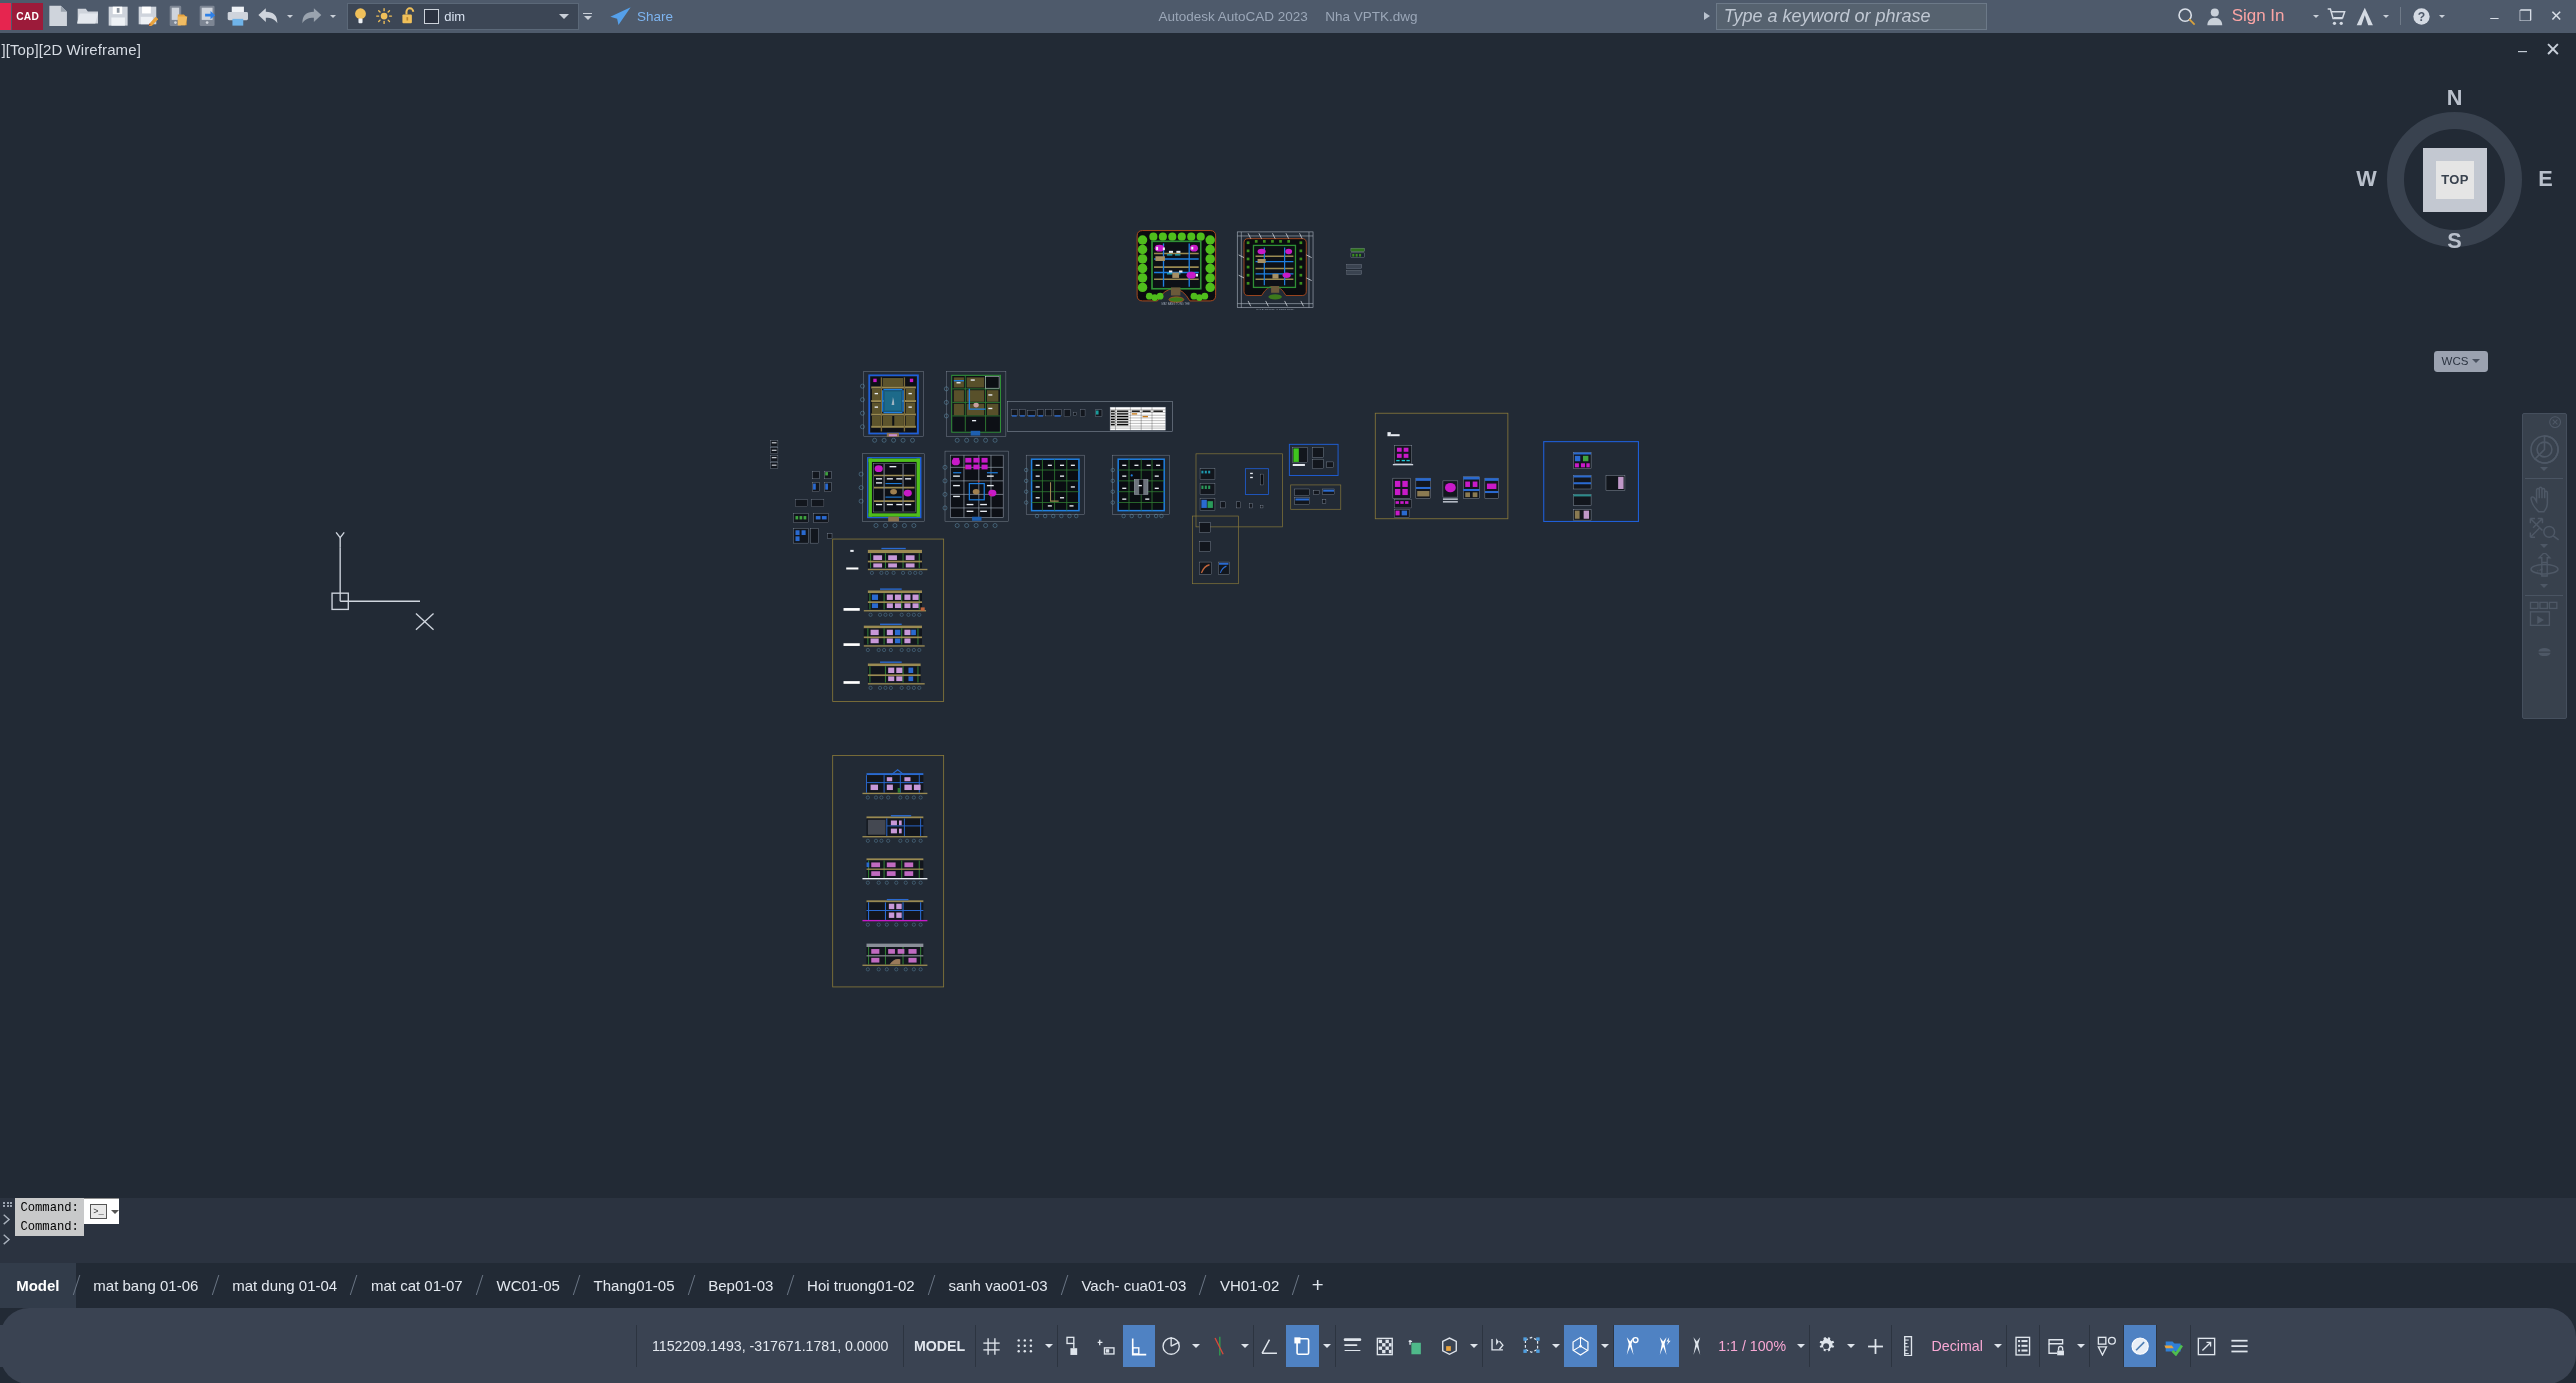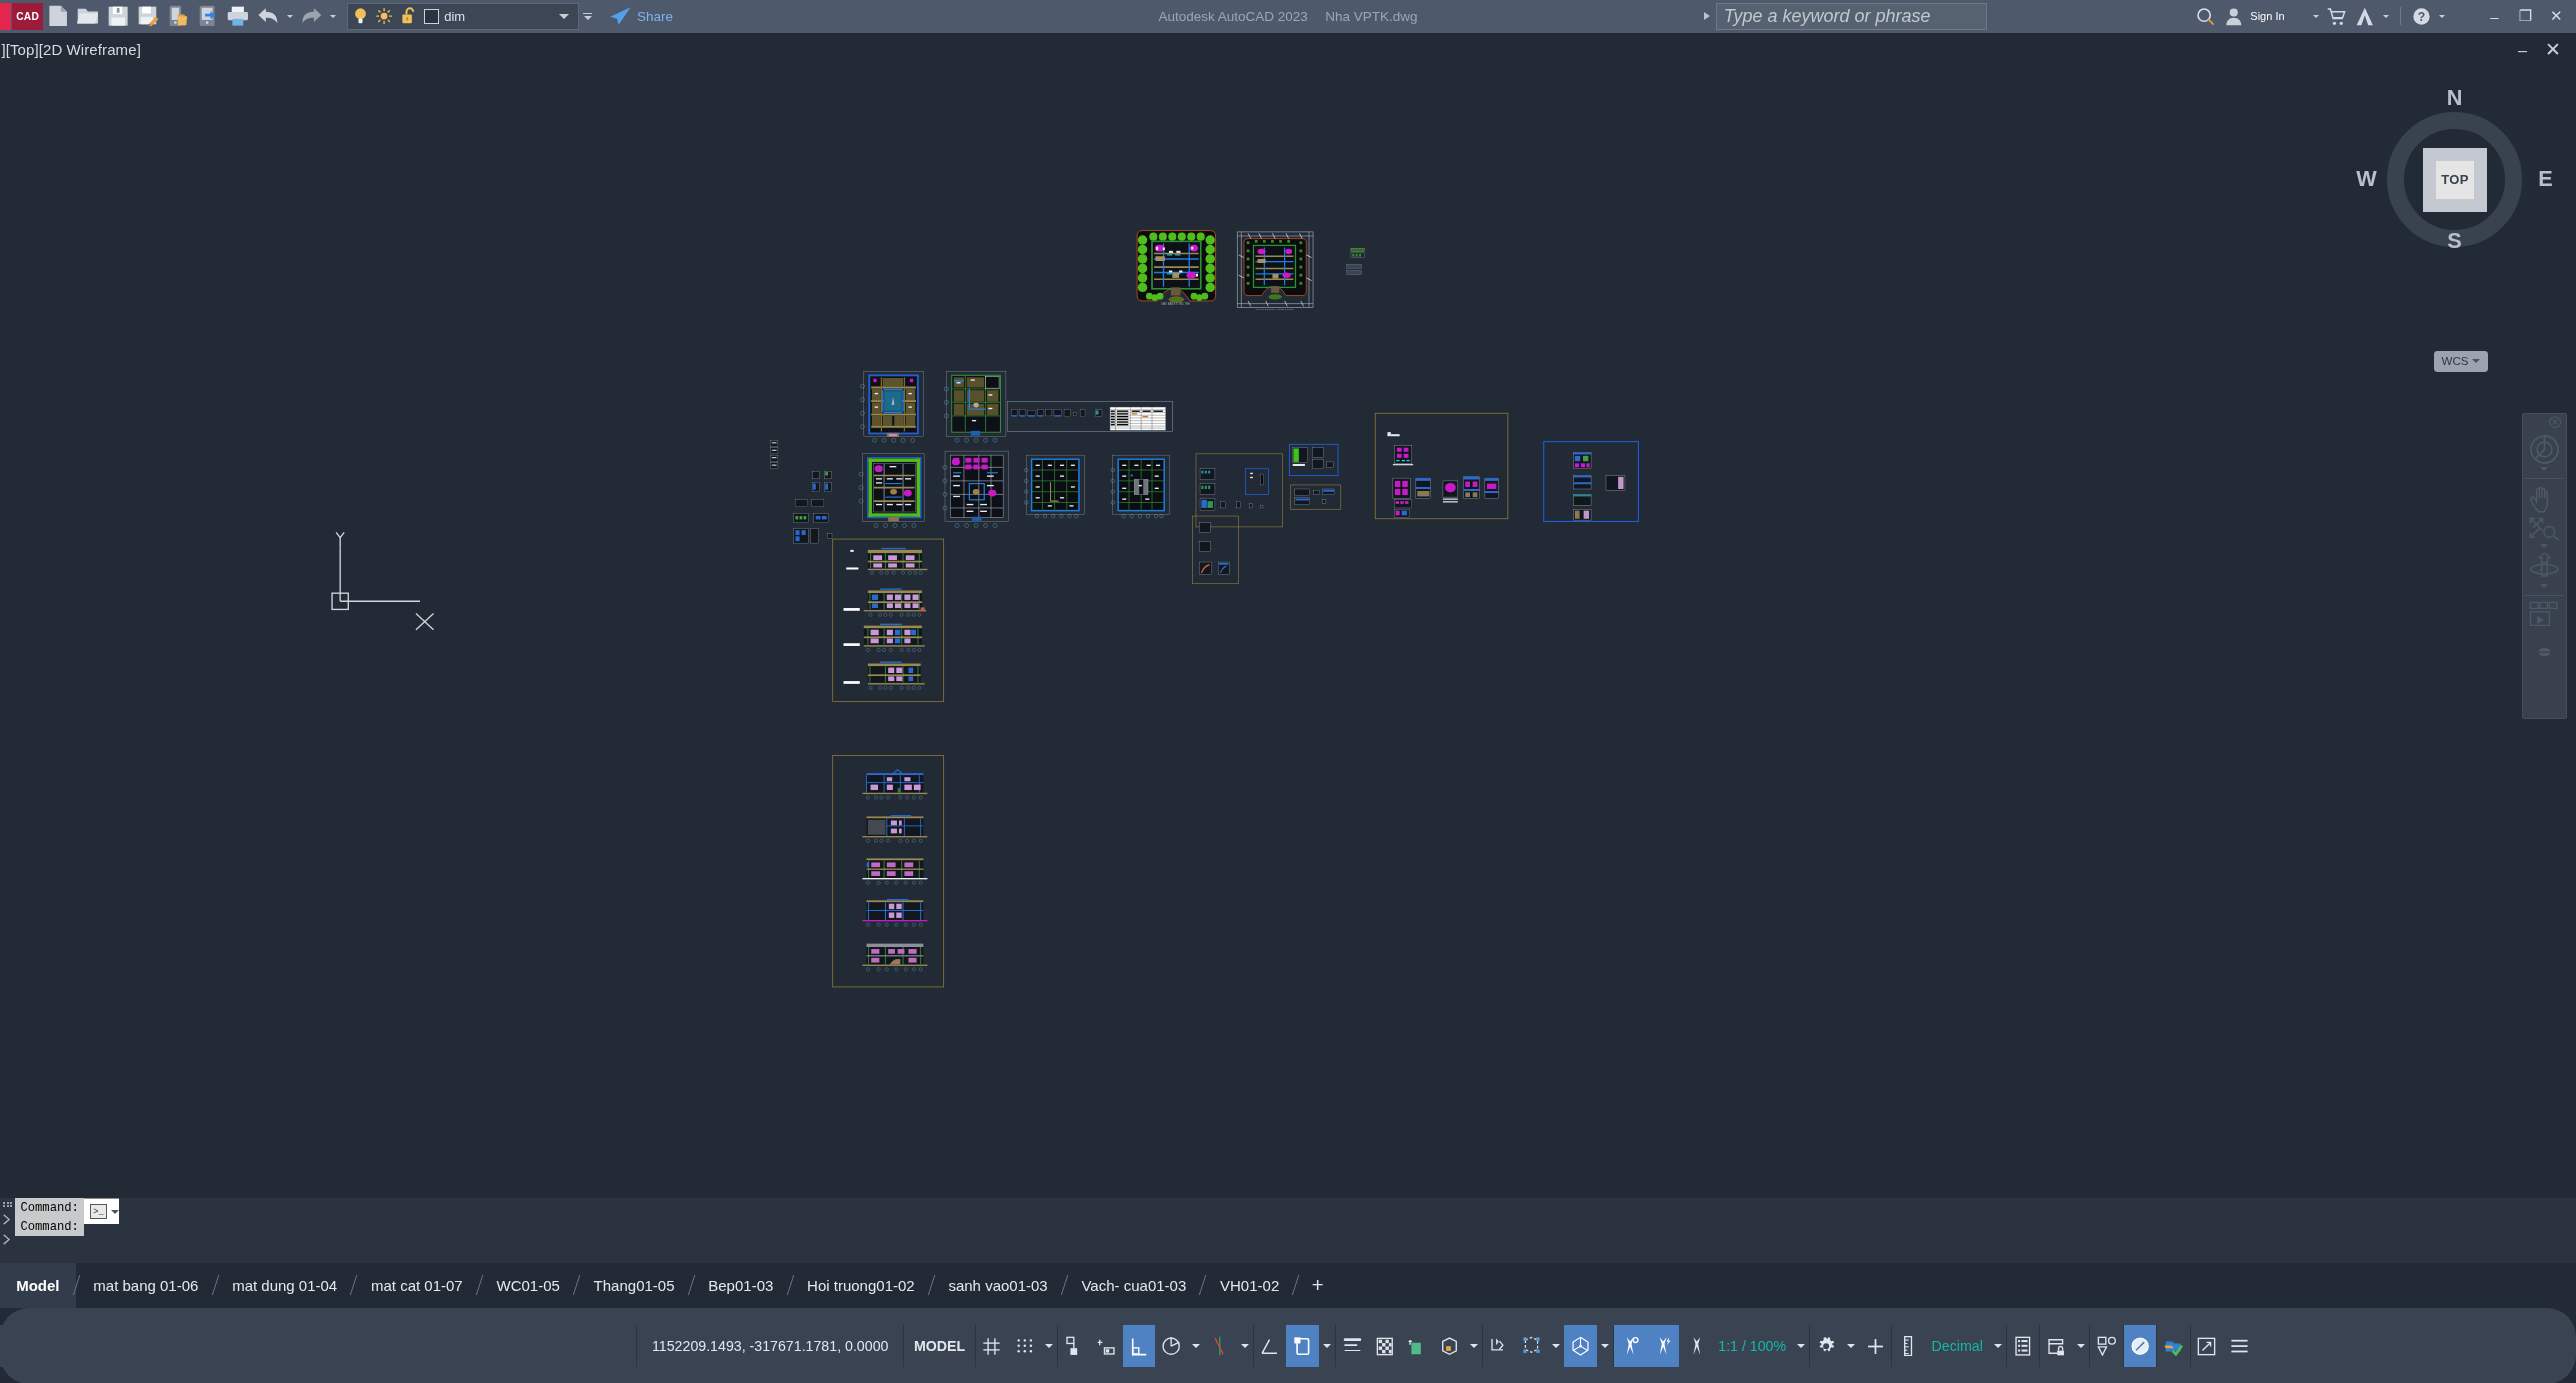--- a/index.html
+++ b/index.html
@@ -67,21 +67,21 @@
     width:271px; height:27px; background:#56626f; border:0.7px solid #6c7988;
     display:flex; align-items:center; padding-left:6.8px;
   }
   .search-box input {
     background:transparent; border:none; outline:none; color:#f0abfc;
     font-family:"Liberation Sans",sans-serif; font-size:18px; font-style:italic; width:100%;
   }
   .search-box input::placeholder { color:#c0c8d3; font-style:italic; }
   .tb-right { position:absolute; right:0; top:0; height:32.5px; display:flex; align-items:center; }
   .tb-right .qbtn { width:28.4px; }
-  .signin { color:#ffffff; font-size:11px; margin-left:2.7px; }
+  .signin { color:#fca5a5; font-size:17px; margin-left:2.7px; }
   .vdiv { width:0.7px;height:17.6px;background:#6f7a88;margin:0 6.8px; }
   .wbtn { width:31px;height:32.5px;display:flex;align-items:center;justify-content:center;color:#d7dde6;font-size:15px;}
 
   
   .canvas {
     position:absolute; left:0; top:32.5px; width:2576px; height:1165px;
     background:#222a35; overflow:hidden;
   }
   .vp-label { position:absolute; left:1.4px; top:8.1px; color:#d6dbe3; font-size:15px; letter-spacing:0.1px; }
   .vp-min {
@@ -169,21 +169,21 @@
     position:absolute; left:0; top:1308px; width:2576px; height:76px; background:#3a4352;
     display:flex; align-items:center;border-radius:29px;
   }
   .sb-left { width:636px; height:42px; background:#3a4352; }
   .sb-coords { color:#e2e7ee; font-size:14.2px; padding:0 15px; }
   .sb-model { color:#e2e7ee; font-size:14.2px; font-weight:600; padding:0 9.5px; }
   .sb-ico { width:32.5px;height:42px; display:flex; align-items:center; justify-content:center; }
   .sb-ico.on { background:#4f82c3; }
   .sb-caret { width:16.2px;height:42px;display:flex;align-items:center;justify-content:center; }
   .sb-caret i { width:0;height:0;border-left:4.7px solid transparent;border-right:4.7px solid transparent;border-top:4.7px solid #dfe5ec;}
-  .sb-text { color:#14b8a6; font-size:14.2px; padding:0 6.8px; }
+  .sb-text { color:#f9a8d4; font-size:14.2px; padding:0 6.8px; }
   .sb-group { display:flex; align-items:center; height:42px; border-left:0.7px solid #2c3440; }
 
   
   #dwg { position:absolute; left:0; top:0; }
 </style>
 </head>
 <body>
 
 <div class="app">
 

